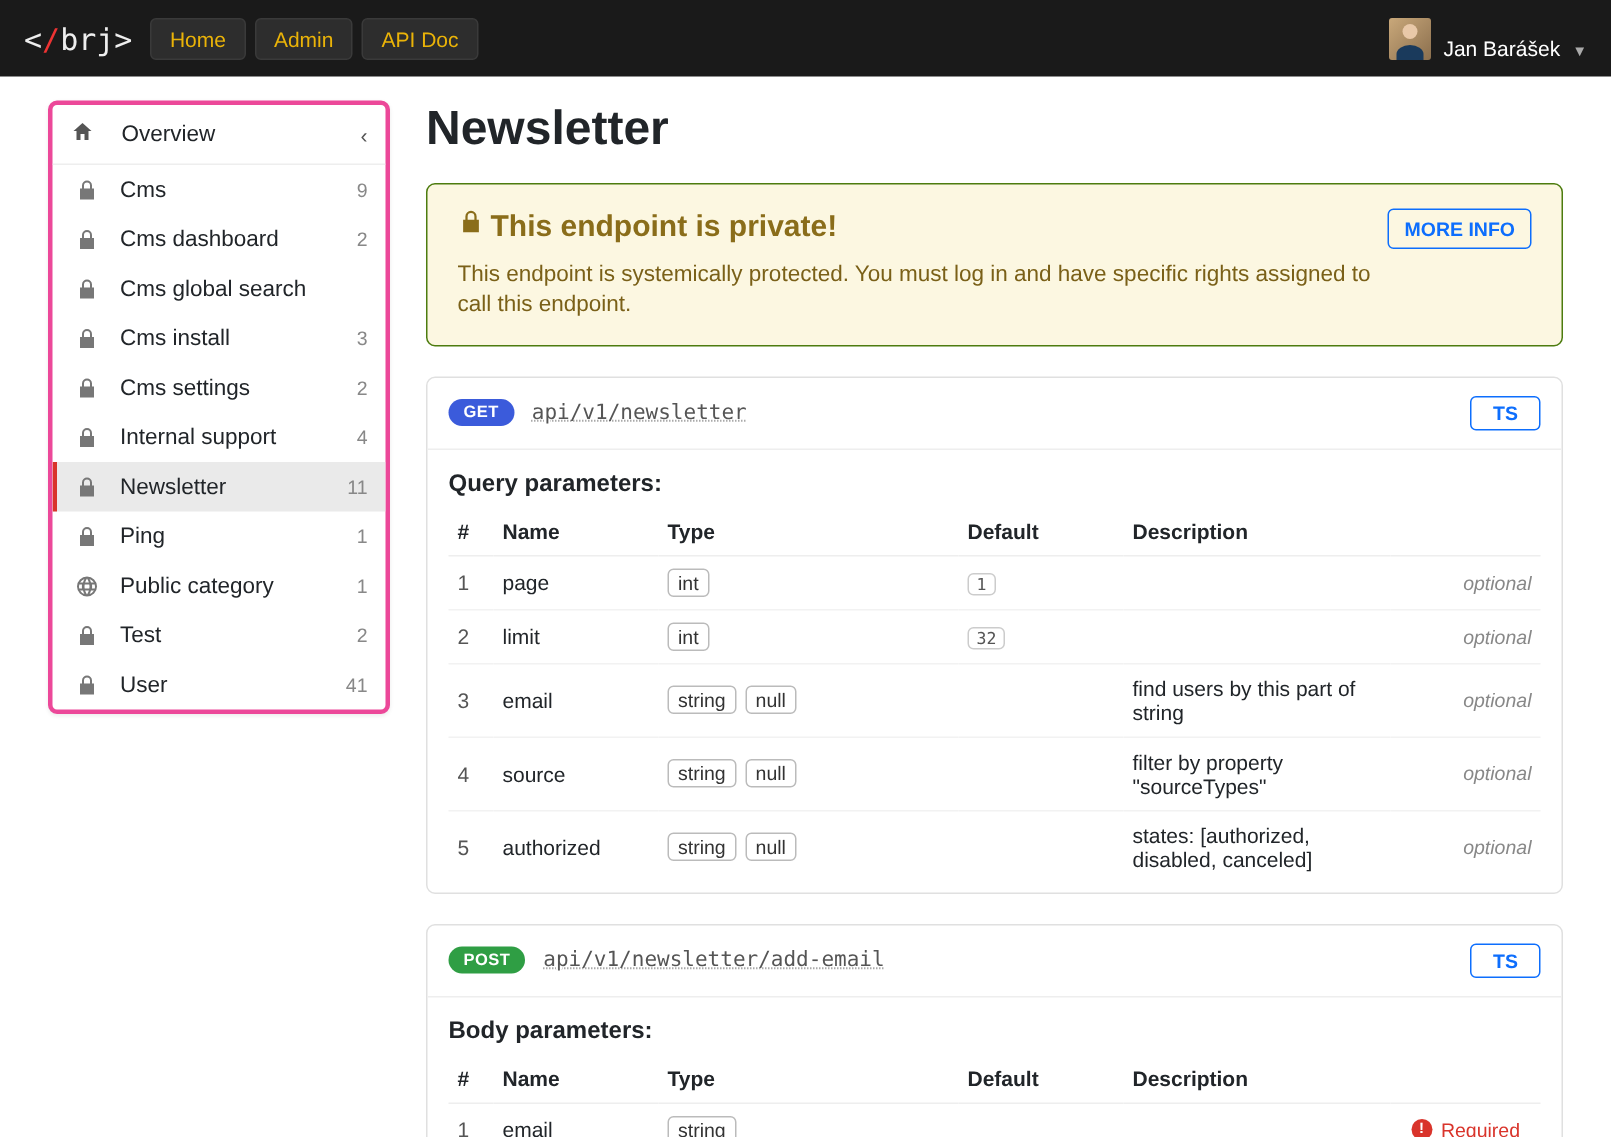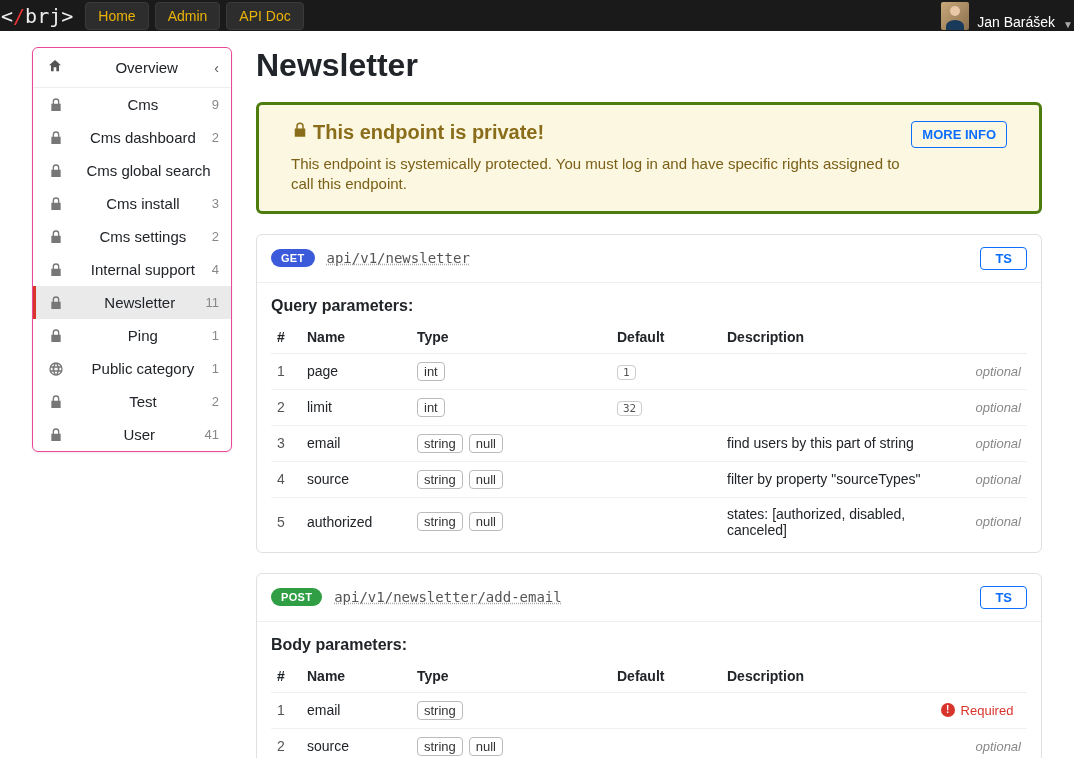--- a/index.html
+++ b/index.html
@@ -1,39 +1,39 @@
 <!DOCTYPE html>
 <html><head>
 <meta charset="utf-8">
 <style>
 * { box-sizing: border-box; margin: 0; padding: 0; }
 body { font-family: -apple-system, BlinkMacSystemFont, "Segoe UI", Helvetica, Arial, sans-serif; font-size: 14px; background: #fff; color: #212529; }
-.topbar { background: #1a1a1a; color: #fff; height: 31px; display: flex; align-items: center; padding: 0 1px; }
+.topbar { background: #1a1a1a; color: #fff; height: 51px; display: flex; align-items: center; padding: 0 16px; }
 .logo { font-family: monospace; font-size: 20px; font-weight: 500; margin-right: 12px; color: #eee; }
 .logo .slash { color: #e33; }
 .nav-btn { background: #2d2d2d; border: 1px solid #3a3a3a; color: #eab308; padding: 5px 12px; border-radius: 4px; margin-right: 6px; font-size: 14px; cursor: pointer; }
 .spacer { flex: 1; }
 .user { display: flex; align-items: flex-end; gap: 8px; cursor: pointer; }
 .avatar { width: 28px; height: 28px; background: linear-gradient(135deg,#c9a87a,#8b6f4e); border-radius: 2px; position: relative; overflow: hidden; }
 .avatar::after { content:''; position:absolute; bottom:-2px; left:50%; transform:translateX(-50%); width:18px; height:12px; background:#1a3a5c; border-radius:50% 50% 0 0; }
 .avatar::before { content:''; position:absolute; top:4px; left:50%; transform:translateX(-50%); width:10px; height:10px; background:#e8c8a8; border-radius:50%; }
 .chev { font-size: 10px; color:#aaa; }
 .layout { display: flex; padding: 16px 32px; gap: 24px; align-items: flex-start; }
-.sidebar { width: 200px; background: #fff; border: 1px solid #ec4899; border-radius: 6px; box-shadow: 0 1px 3px rgba(0,0,0,0.08); flex-shrink: 0; overflow:hidden;text-align:center; }
+.sidebar { width: 228px; background: #fff; border: 3px solid #ec4899; border-radius: 6px; box-shadow: 0 1px 3px rgba(0,0,0,0.08); flex-shrink: 0; overflow:hidden; }
 .side-head { display: flex; align-items: center; padding: 10px 12px; border-bottom: 1px solid #eee; }
 .side-head .ico { width: 20px; margin-right: 14px; color:#555; }
 .side-head .title { flex:1; font-size: 15px; }
 .side-item { display: flex; align-items: center; padding: 8px 12px; cursor: pointer; border-left: 3px solid transparent; }
 .side-item.active { background: #eaeaea; border-left-color: #d9342b; }
 .side-item .ico { width: 16px; margin-right: 14px; color: #777; display:flex; }
 .side-item .label { flex: 1; font-size: 15px; white-space: nowrap; overflow: hidden; }
 .side-item .count { color: #888; font-size: 13px; margin-left: 4px; }
 .main { flex: 1; min-width: 0; }
 h1.page-title { font-size: 32px; font-weight: 800; margin-bottom: 18px; }
-.alert { background: #fcf7e1; border: 3px solid #4d7c0f; border-radius: 6px; padding: 16px 32px; margin-bottom: 20px; display:flex; gap:0; }
+.alert { background: #fcf7e1; border: 1px solid #4d7c0f; border-radius: 6px; padding: 16px 20px; margin-bottom: 20px; display:flex; gap:0; }
 .alert-body { flex:1; }
 .alert-title { color: #8a6d1a; font-size: 20px; font-weight: 800; display:flex; align-items:center; gap:4px; }
 .alert-text { color: #7a6018; margin-top: 10px; font-size: 15px; line-height:1.35; }
 .more-info { border: 1px solid #0d6efd; color: #0d6efd; background:transparent; padding: 5px 10px; border-radius: 4px; font-size: 13px; font-weight:600; cursor:pointer; align-self:flex-start; }
 .card { border: 1px solid #e0e0e0; border-radius: 6px; margin-bottom: 20px; overflow:hidden; }
 .card-head { padding: 12px 14px; display:flex; align-items:center; gap:12px; border-bottom:1px solid #eee; }
 .method { color:#fff; font-weight:700; font-size:11px; padding:3px 10px; border-radius:10px; letter-spacing:0.3px; }
 .method.get { background:#3b5bdb; }
 .method.post { background:#2f9e44; }
 .path { font-family: ui-monospace,Menlo,Consolas,monospace; font-size:14px; color:#555; text-decoration: underline dotted #aaa; }

